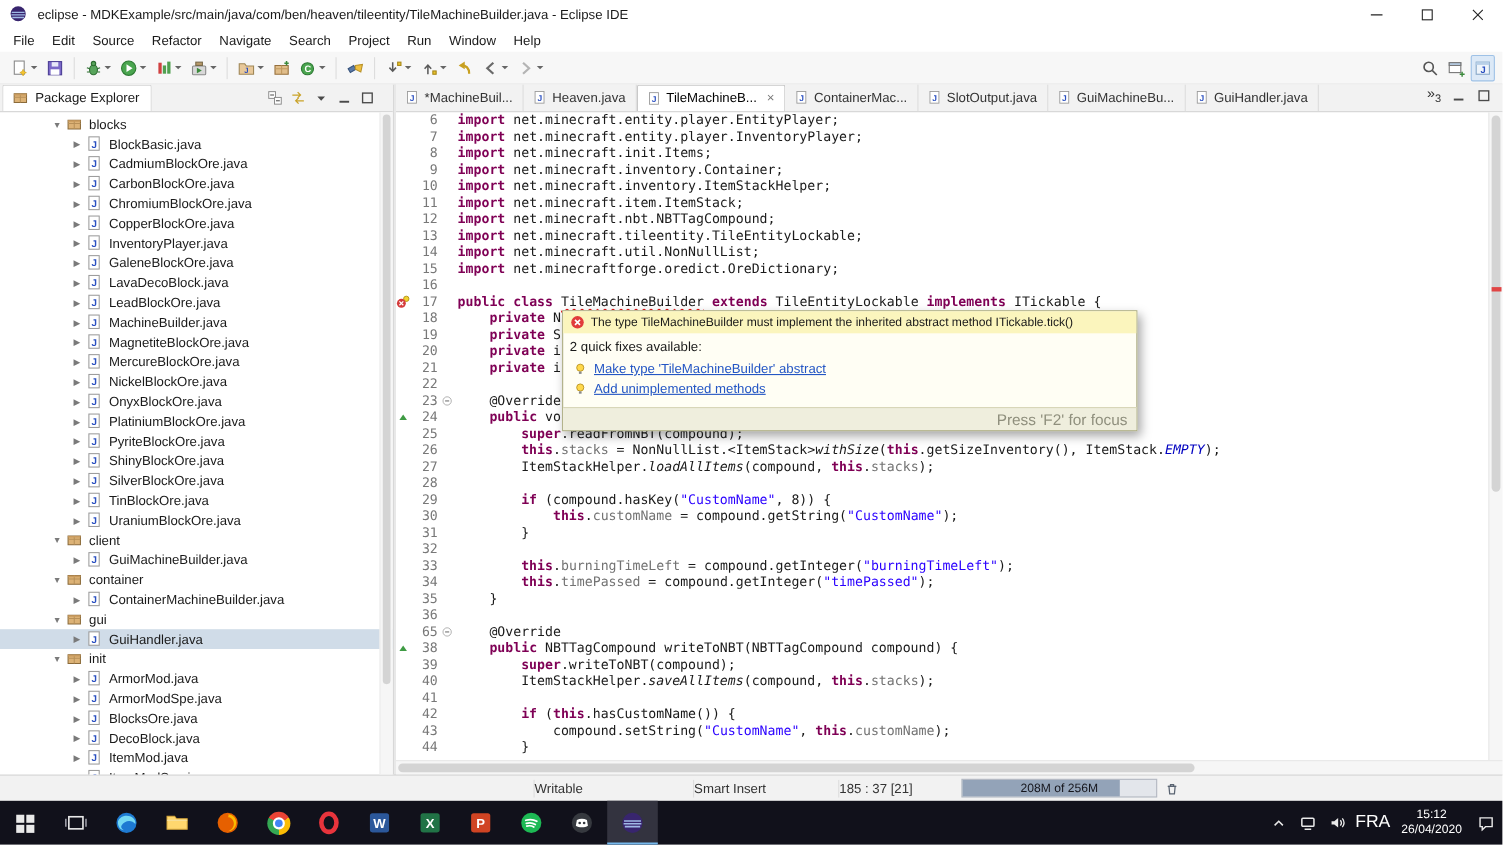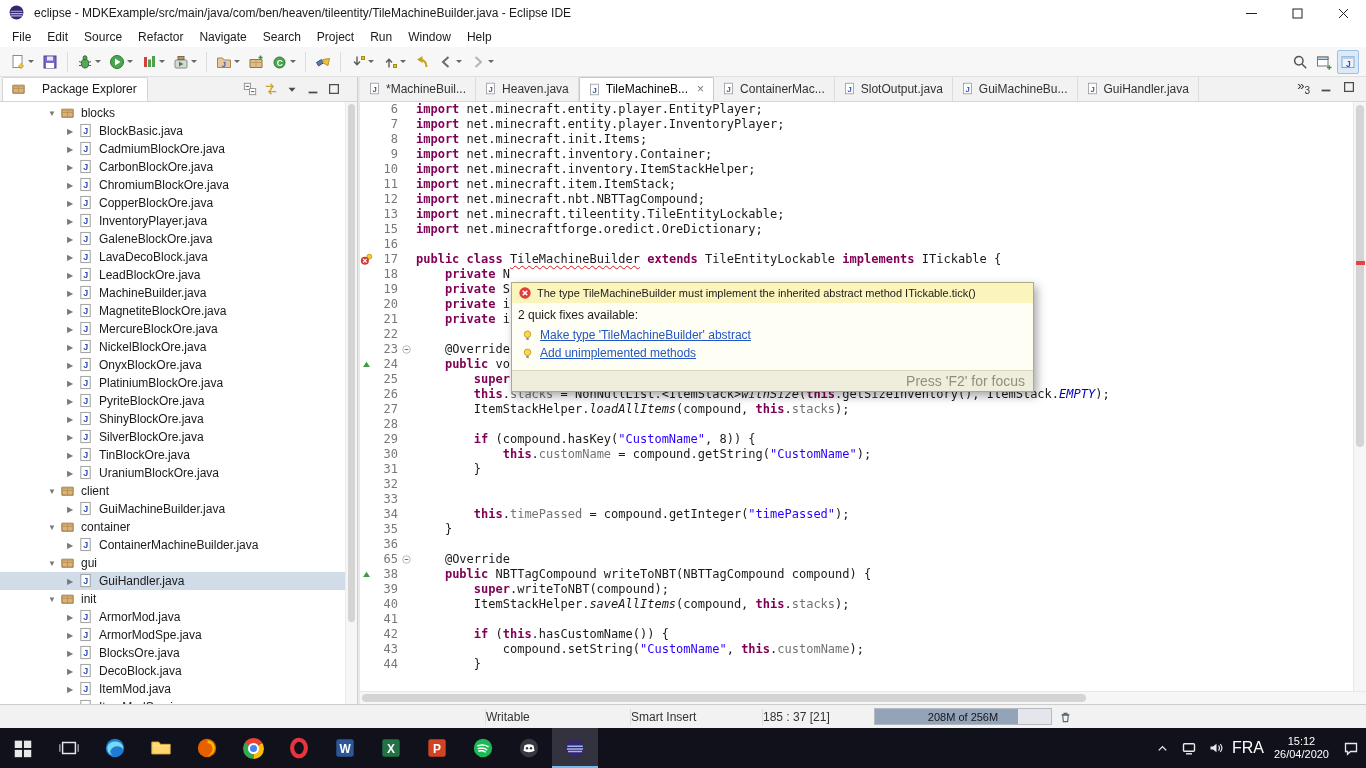--- a/index.html
+++ b/index.html
@@ -19,21 +19,21 @@
 .toolbar{height:30px;display:flex;align-items:center;background:#f7f7f7;border-bottom:1px solid #e0e0e0;padding:0 6px;justify-content:space-between;flex:none}
 .tb-left,.tb-right{display:flex;align-items:center}
 .tbtn{display:inline-flex;align-items:center;padding:3px 2px;margin:0 1px;border-radius:2px;border:1px solid transparent}
 .tbtn.active{background:#dce9f7;border:1px solid #9ec1e6}
 .tb-drop{width:0;height:0;border-left:3px solid transparent;border-right:3px solid transparent;border-top:3px solid #666;margin-left:2px}
 .tbsep{width:1px;height:20px;background:#ddd;margin:0 5px}
 
 .workbench{flex:1;display:flex;min-height:0;background:#f2f2f2}
 .explorer{width:358px;flex:none;position:relative;background:#fff;display:flex;flex-direction:column;border-right:1px solid #cfcfcf}
 .view-header{height:25px;display:flex;align-items:flex-end;background:#f2f2f2;border-bottom:1px solid #d5d5d5;flex:none}
-.view-tab{display:flex;align-items:center;gap:15px;background:#fff;border:1px solid #d5d5d5;border-bottom:none;border-radius:2px 2px 0 0;padding:3px 10px 4px 8px;margin-left:2px}
+.view-tab{display:flex;align-items:center;gap:5px;background:#fff;border:1px solid #d5d5d5;border-bottom:none;border-radius:2px 2px 0 0;padding:3px 10px 4px 8px;margin-left:2px}
 .view-actions{margin-left:auto;display:flex;align-items:center;gap:7px;padding:0 16px 5px 0}
 .view-actions span{display:inline-flex}
 .tree{flex:1;overflow:hidden;padding-top:2px;position:relative}
 .tree-row{height:18px;display:flex;align-items:center;white-space:nowrap}
 .tree-row.selected{background:#d0dce8}
 .twisty{width:16px;flex:none;text-align:center;color:#7a7a7a;font-size:8px}
 .tree-icon{width:16px;height:16px;flex:none;margin-right:5px;display:inline-flex}
 .explorer-vscroll{position:absolute;right:0;top:25px;bottom:0;width:12px;background:#f6f6f6;border-left:1px solid #ececec}
 .explorer-vscroll .thumb{position:absolute;top:2px;left:2px;right:2px;height:86%;background:#d4d4d4;border-radius:5px}
 .sash{width:2px;background:#e8e8e8;flex:none}
@@ -803,20 +803,26 @@
               <span class="cell-code"><span class="kw">import</span> net.minecraft.nbt.NBTTagCompound;</span>
             </div>
             <div class="code-row">
               <span class="cell-ann"></span>
               <span class="cell-num">13</span>
               <span class="cell-fold"></span>
               <span class="cell-code"><span class="kw">import</span> net.minecraft.tileentity.TileEntityLockable;</span>
             </div>
             <div class="code-row">
               <span class="cell-ann"></span>
+              <span class="cell-num">14</span>
+              <span class="cell-fold"></span>
+              <span class="cell-code"><span class="kw">import</span> net.minecraft.util.NonNullList;</span>
+            </div>
+            <div class="code-row">
+              <span class="cell-ann"></span>
               <span class="cell-num">15</span>
               <span class="cell-fold"></span>
               <span class="cell-code"><span class="kw">import</span> net.minecraftforge.oredict.OreDictionary;</span>
             </div>
             <div class="code-row">
               <span class="cell-ann"></span>
               <span class="cell-num">16</span>
               <span class="cell-fold"></span>
               <span class="cell-code"></span>
             </div>
@@ -934,20 +940,21 @@
             <div class="code-row">
               <span class="cell-ann"></span>
               <span class="cell-num">32</span>
               <span class="cell-fold"></span>
               <span class="cell-code"></span>
             </div>
             <div class="code-row">
               <span class="cell-ann"></span>
               <span class="cell-num">33</span>
               <span class="cell-fold"></span>
+              <span class="cell-code">		<span class="kw">this</span>.<span class="fld">burningTimeLeft</span> = compound.getInteger(<span class="str">"burningTimeLeft"</span>);</span>
             </div>
             <div class="code-row">
               <span class="cell-ann"></span>
               <span class="cell-num">34</span>
               <span class="cell-fold"></span>
               <span class="cell-code">		<span class="kw">this</span>.<span class="fld">timePassed</span> = compound.getInteger(<span class="str">"timePassed"</span>);</span>
             </div>
             <div class="code-row">
               <span class="cell-ann"></span>
               <span class="cell-num">35</span>

